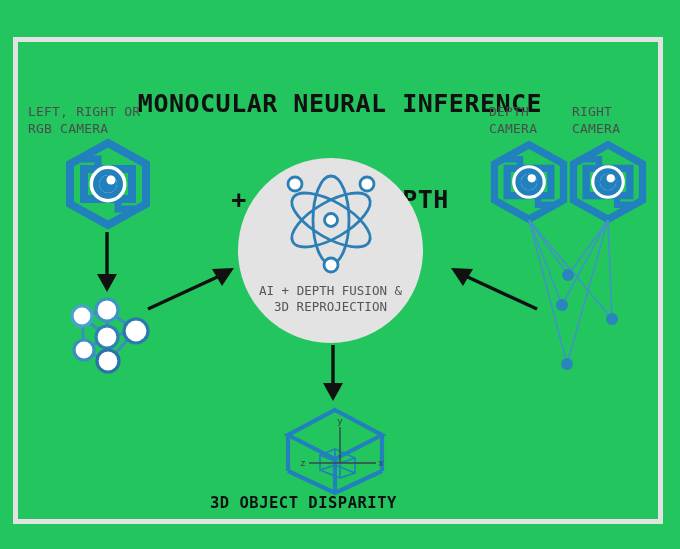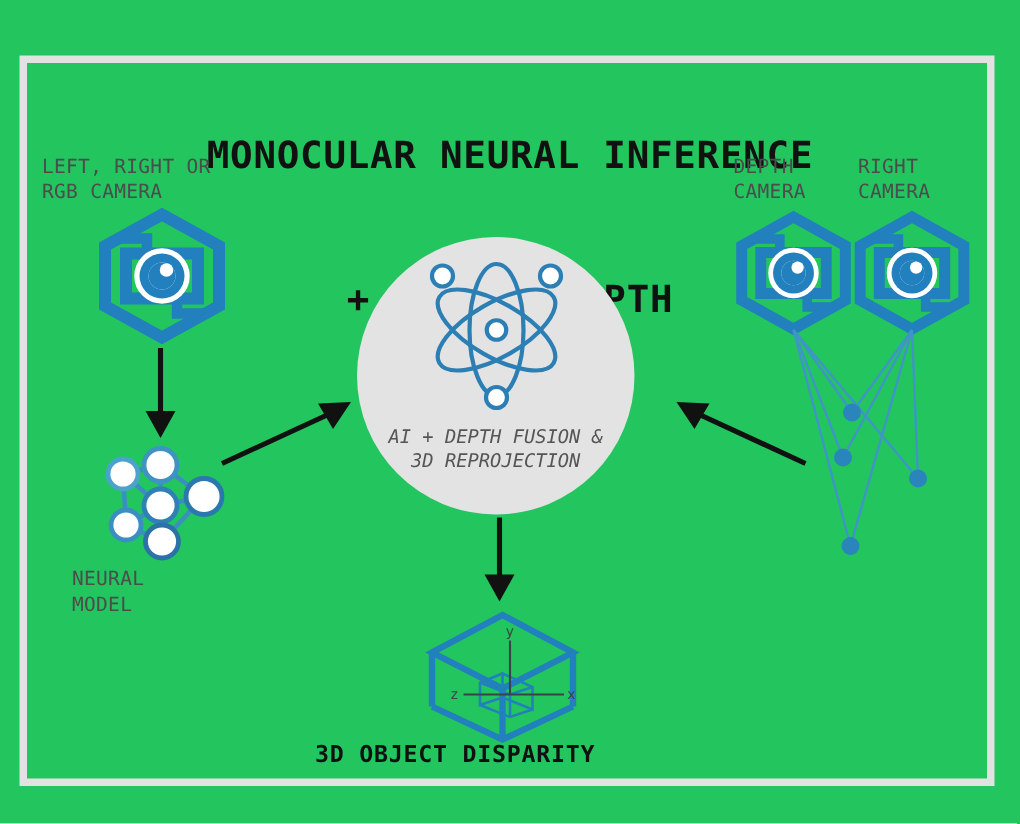--- a/index.html
+++ b/index.html
@@ -68,21 +68,20 @@
     position: absolute;
     left: 238px;
     top: 283px;
     width: 185px;
     text-align: center;
     font-family: "DejaVu Sans Mono", "Liberation Mono", monospace;
     font-size: 12.5px;
     line-height: 16px;
     color: #555555;
     white-space: pre;
-    font-style: italic;
   }
   .icon-abs { position: absolute; }
   svg { display: block; overflow: visible; }
 </style>
 </head>
 <body>
 
 <div id="stage">
 
   <div id="frame"></div>
@@ -147,22 +146,20 @@
         <circle cx="20" cy="16" r="10" stroke="#4aa3cc" stroke-width="3.2"></circle>
         <circle cx="45" cy="10" r="11" stroke="#3f93c3" stroke-width="3.2"></circle>
         <circle cx="45" cy="37" r="11" stroke="#2f80b4" stroke-width="3.2"></circle>
         <circle cx="22" cy="50" r="10" stroke="#3a8fc0" stroke-width="3.2"></circle>
         <circle cx="46" cy="61" r="11" stroke="#2a72a8" stroke-width="3.2"></circle>
         <circle cx="74" cy="31" r="12" stroke="#2a78ae" stroke-width="3.2"></circle>
       </g>
     </svg>
   </div>
 
-  <div class="label" style="left:48px; top:378px; width:120px;">NEURAL
-MODEL</div>
 
   <div class="icon-abs" style="left:146px; top:264px;">
     <svg width="92" height="50" viewBox="0 0 92 50">
       <line x1="2" y1="45" x2="80" y2="9" stroke="#111111" stroke-width="3.4"></line>
       <path d="M88 4 L66 5 L76 22 Z" fill="#111111"></path>
     </svg>
   </div>
 
   <div class="fusion-circle"></div>
 

